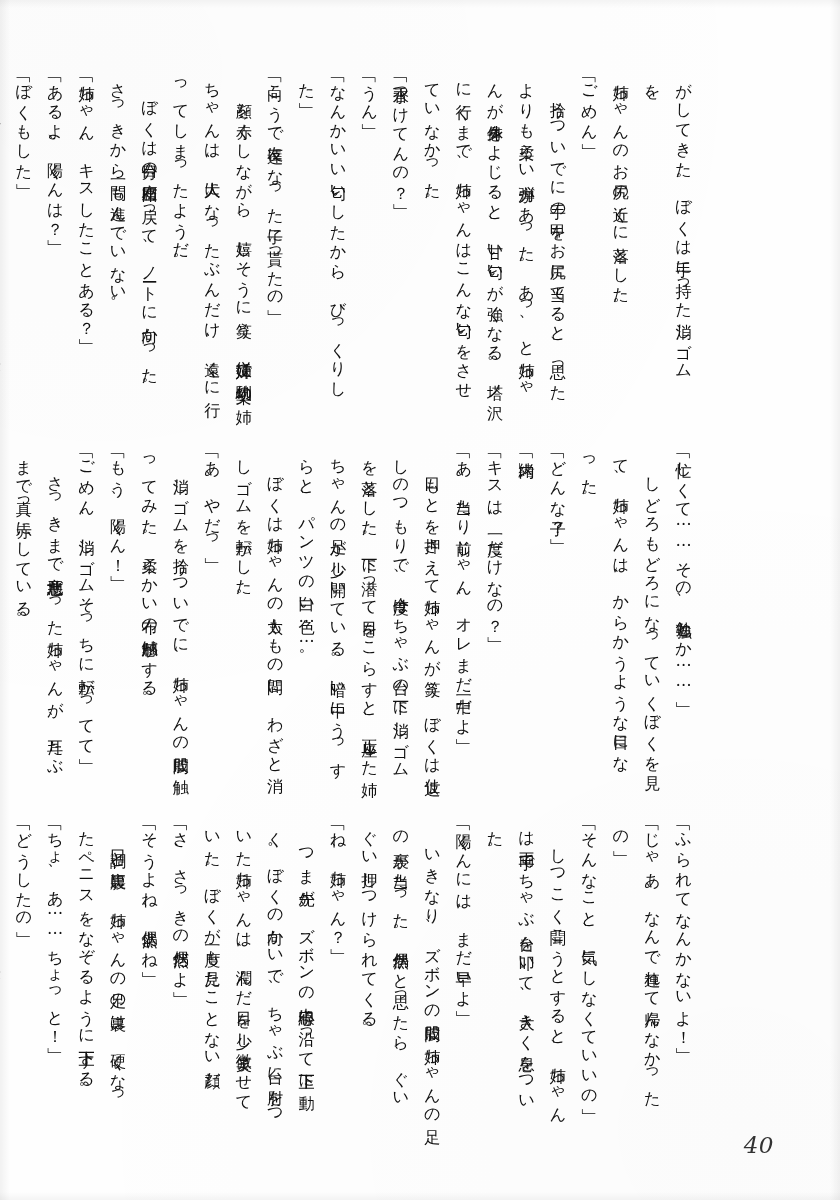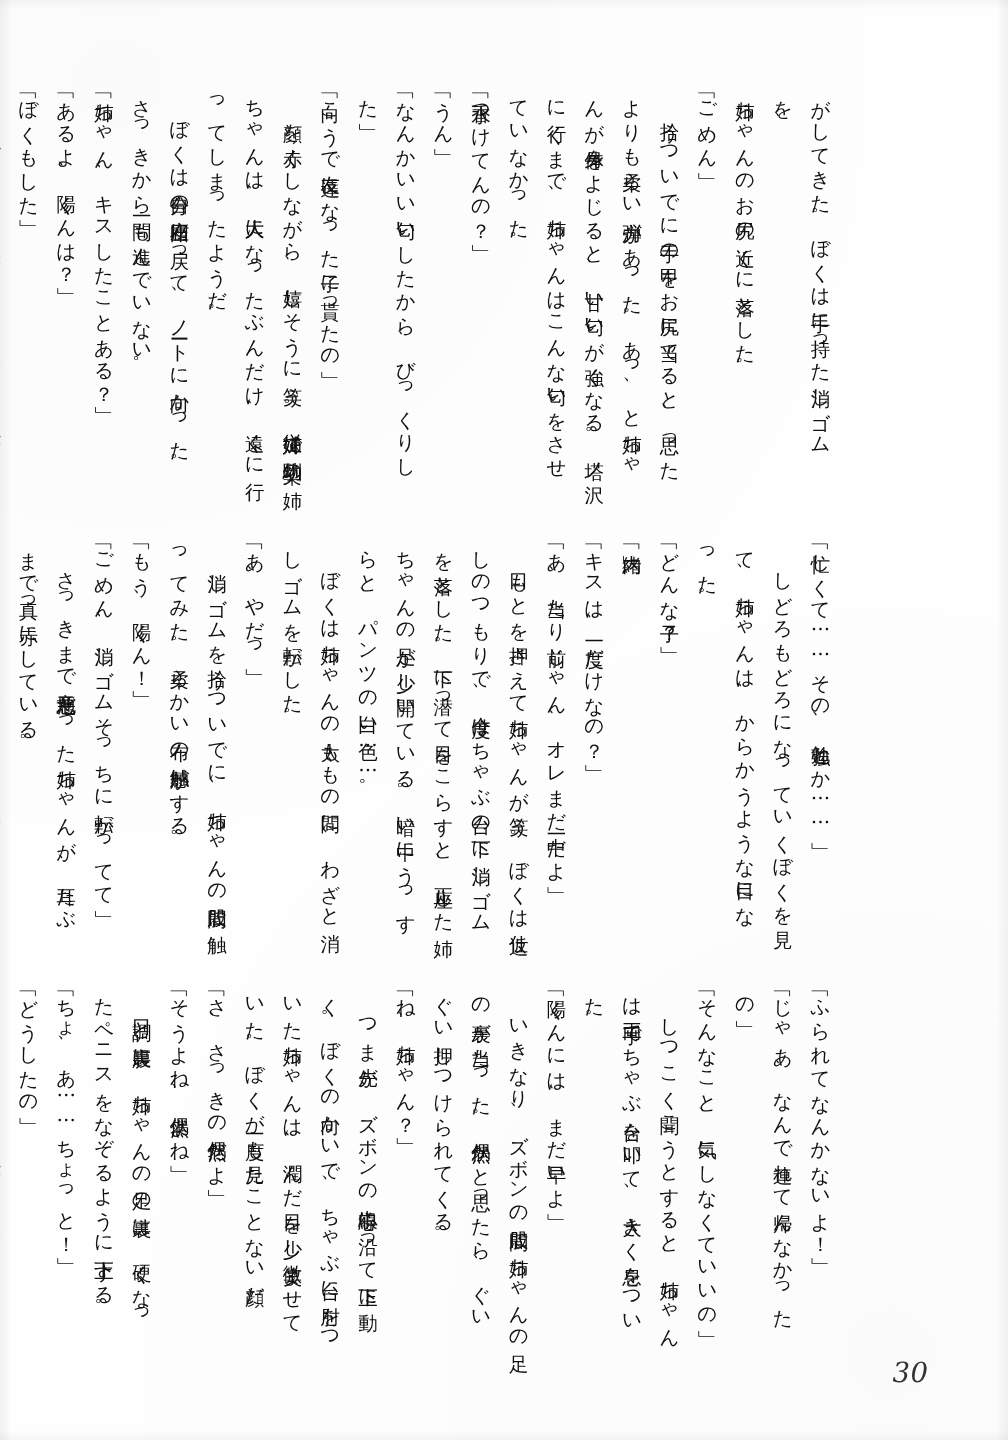--- a/index.html
+++ b/index.html
@@ -139,15 +139,15 @@
 「さ、さっきの偶然だよ」
 「そうよね、偶然よね」
 　口調と裏腹に、姉ちゃんの足の裏は、硬くなったペニスをなぞるように上下する。
 「ちょ、あ……ちょっと！」
 「どうしたの」
 　クスクス笑いながら、姉ちゃんは足の動きを止めようとしない。いつも優しい姉ちゃんからは想像もできない意地悪な笑顔。
 「お、オレ……ごめん姉ちゃんっ」
 　足でいじられているだけなのに、身体がムズムズしてくる。キスの話をしたときの何倍も、ぼくは混乱していた。</p>
   </div>
 
-  <div class="folio">30</div>
+  <div class="folio">40</div>
 
 </div>
 
 </body></html>

